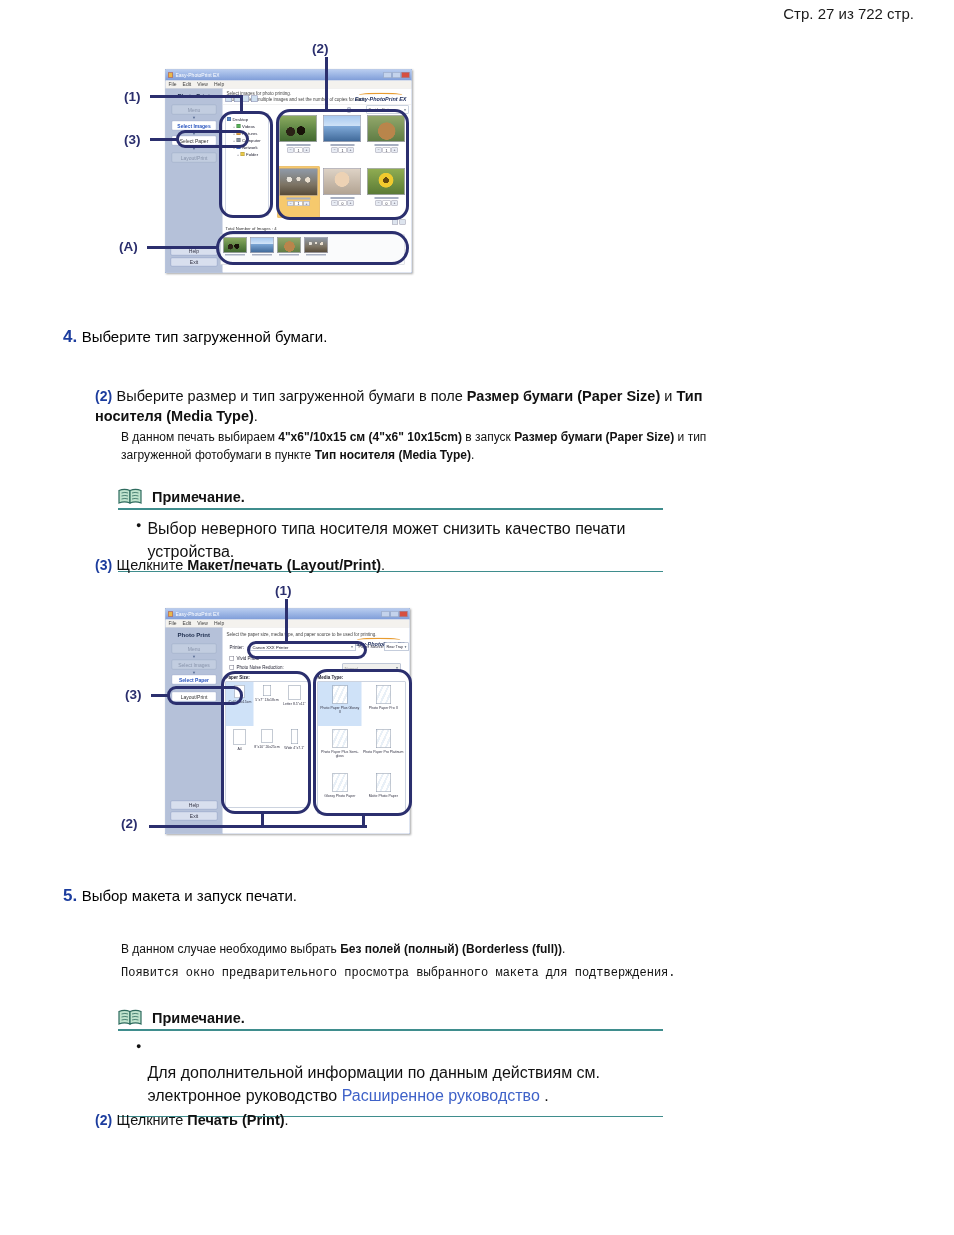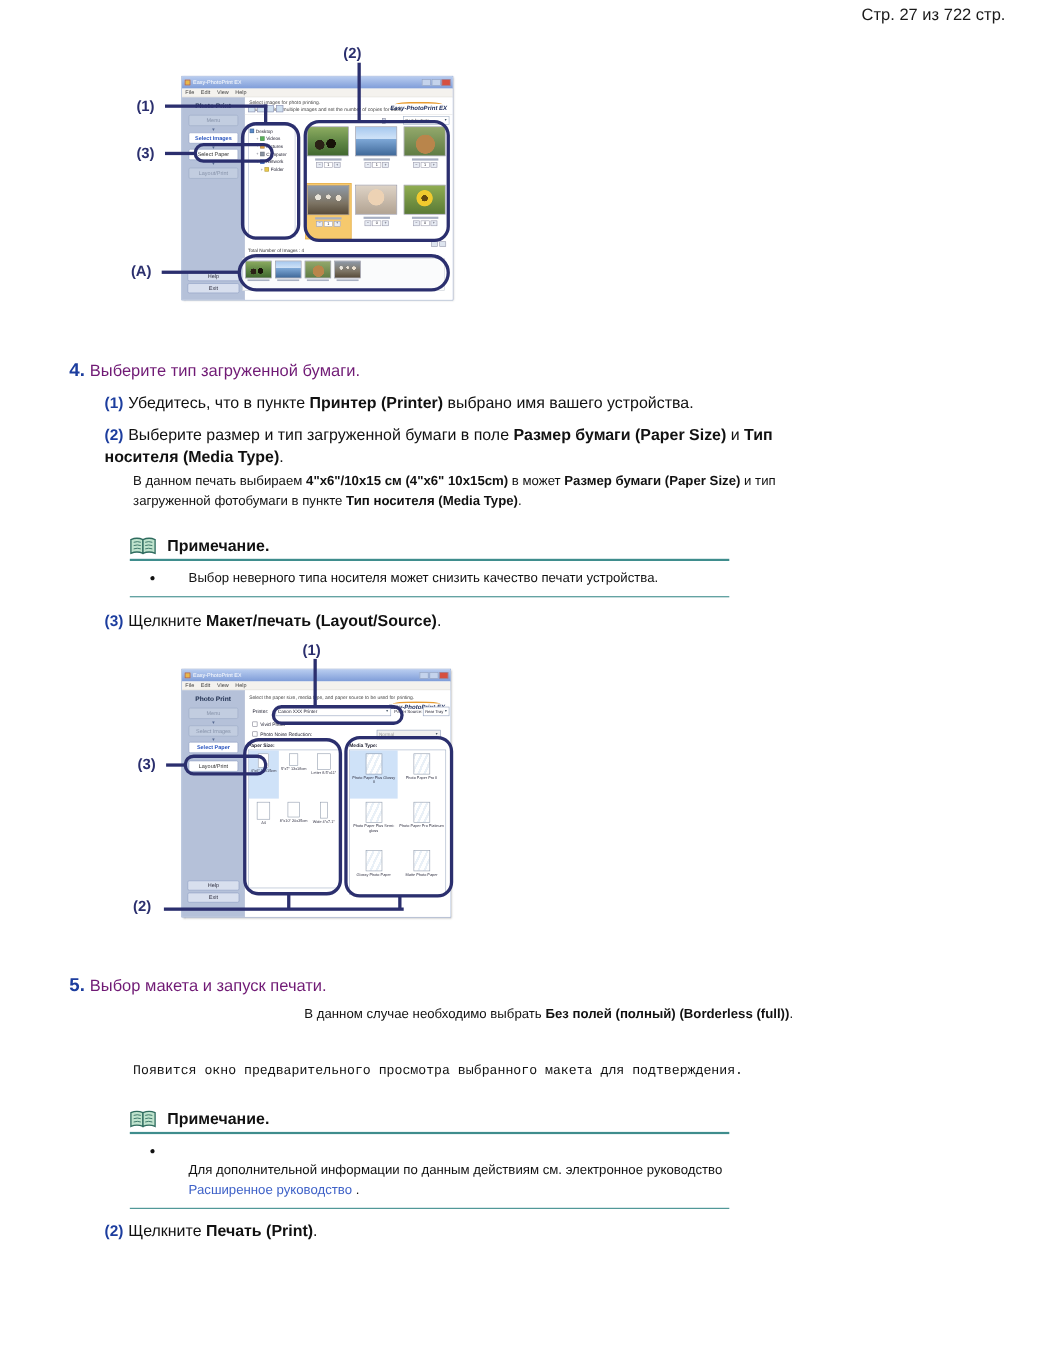--- a/index.html
+++ b/index.html
@@ -4,34 +4,34 @@
 <style>
   :root{ --nv:#2b2f6e; --ab:#1c3d9e; --teal:#3f8d8d; --link:#3f62c8; }
   *{box-sizing:border-box;}
   body{margin:0;background:#fff;font-family:"Liberation Sans",sans-serif;}
   .page{position:relative;width:954px;height:1235px;background:#fff;overflow:hidden;color:#111;}
   .abs{position:absolute;}
 
   
   .hdr{font-size:15px;color:#1a1a1a;white-space:nowrap;}
   .step-num{color:var(--ab);font-weight:bold;font-size:17px;}
-  .step-title{font-size:15px;color:#701a75;}
+  .step-title{font-size:15px;color:#000000;}
   .sub-num{color:var(--ab);font-weight:bold;font-size:14px;}
   .sub-text{font-size:14.5px;color:#111;line-height:1.38;}
   .small{font-size:12px;color:#111;line-height:1.5;}
   .lnk{color:var(--link);cursor:pointer;}
 
   
   .note{position:absolute;width:545px;}
   .ntitle{font-size:14.5px;font-weight:bold;color:#111;}
   .nrule{border-top:2px solid var(--teal);height:0;}
   .nrule2{border-top:1.5px solid var(--teal);height:0;}
   .nbullet{display:flex;gap:6px;padding-left:18px;margin-top:7px;}
   .ndot{font-size:9px;line-height:17px;color:#111;flex:none;}
-  .nbody{font-size:12px;line-height:1.45;color:#111;max-width:500px;margin-left:24px;}
+  .nbody{font-size:16px;line-height:1.45;color:#111;max-width:500px;}
 
   
   .clabel{position:absolute;font-size:13.5px;font-weight:bold;color:var(--nv);z-index:11;white-space:nowrap;}
   .cline{position:absolute;background:var(--nv);z-index:10;}
   .oval{position:absolute;border:3px solid var(--nv);border-radius:14px;z-index:10;pointer-events:none;}
 
   
   .winouter{position:absolute;z-index:1;}
   .win{transform:scale(.5);transform-origin:0 0;position:relative;background:#eef1f8;border:1px solid #8aa0c8;box-shadow:2px 2px 4px rgba(0,0,0,.35);font-family:"Liberation Sans",sans-serif;}
   .tbar{position:absolute;left:0;top:0;right:0;height:22px;background:linear-gradient(#b9cdf0,#7e9cd8);display:flex;align-items:center;}
@@ -286,30 +286,26 @@
   <div class="oval" style="left:176px;top:130px;width:73px;height:18px;border-radius:9px;"></div>
 
   <div class="clabel" style="left:119px;top:239px;">(A)</div>
   <div class="cline" style="left:147px;top:246px;width:71px;height:3px;"></div>
   <div class="oval" style="left:216px;top:231px;width:193px;height:34px;border-radius:17px;"></div>
 
   <div class="abs" style="left:63px;top:327px;">
     <span class="step-num">4.</span>
     <span class="step-title">Выберите тип загруженной бумаги.</span>
   </div>
-  <div class="abs" style="left:95px;top:357px;width:640px;">
-    <span class="sub-num">(1)</span>
-    <span class="sub-text"><span>Убедитесь, что в пункте </span><b>Принтер (Printer)</b><span> выбрано имя вашего устройства.</span></span>
-  </div>
   <div class="abs" style="left:95px;top:386px;width:612px;">
     <span class="sub-num">(2)</span>
     <span class="sub-text"><span>Выберите размер и тип загруженной бумаги в поле </span><b>Размер бумаги (Paper Size)</b><span> и </span><b>Тип носителя (Media Type)</b><span>.</span></span>
   </div>
   <div class="abs small" style="left:121px;top:428px;width:600px;">
-    <span>В данном печать выбираем </span><b>4"x6"/10x15 см (4"x6" 10x15cm)</b><span> в может </span><b>Размер бумаги (Paper Size)</b><span> и тип загруженной фотобумаги в пункте </span><b>Тип носителя (Media Type)</b><span>.</span>
+    <span>В данном печать выбираем </span><b>4"x6"/10x15 см (4"x6" 10x15cm)</b><span> в запуск </span><b>Размер бумаги (Paper Size)</b><span> и тип загруженной фотобумаги в пункте </span><b>Тип носителя (Media Type)</b><span>.</span>
   </div>
 
   <div class="note" style="left:118px;top:483px;">
     <div style="display:flex;align-items:flex-end;gap:10px;height:22px;">
       <svg width="24" height="17" viewBox="0 0 24 17">
         <path d="M1 2.5 Q6.5 0.2 12 2.5 L12 15 Q6.5 12.7 1 15 Z" fill="#bfe3cd" stroke="#2e6b5e" stroke-width="1.2"></path>
         <path d="M23 2.5 Q17.5 0.2 12 2.5 L12 15 Q17.5 12.7 23 15 Z" fill="#bfe3cd" stroke="#2e6b5e" stroke-width="1.2"></path>
         <path d="M3.5 5 Q7 3.8 10 5 M3.5 8 Q7 6.8 10 8 M3.5 11 Q7 9.8 10 11 M14 5 Q17 3.8 20.5 5 M14 8 Q17 6.8 20.5 8 M14 11 Q17 9.8 20.5 11" fill="none" stroke="#2e6b5e" stroke-width="0.8"></path>
       </svg>
       <div class="ntitle">Примечание.</div>
@@ -317,21 +313,21 @@
     <div class="nrule" style="margin-top:3px;"></div>
     <div class="nbullet">
       <span class="ndot">●</span>
       <div class="nbody">Выбор неверного типа носителя может снизить качество печати устройства.</div>
     </div>
     <div class="nrule2" style="margin-top:8px;"></div>
   </div>
 
   <div class="abs" style="left:95px;top:555px;width:600px;">
     <span class="sub-num">(3)</span>
-    <span class="sub-text"><span>Щелкните </span><b>Макет/печать (Layout/Source)</b><span>.</span></span>
+    <span class="sub-text"><span>Щелкните </span><b>Макет/печать (Layout/Print)</b><span>.</span></span>
   </div>
 
   <div class="winouter" style="left:165px;top:608px;width:245px;height:226px;">
     <div class="win" style="width:490px;height:452px;">
       <div class="tbar">
         <div class="ticon"></div>
         <div class="ttext">Easy-PhotoPrint EX</div>
         <div class="tbtns">
           <div class="tb"></div>
           <div class="tb"></div>
@@ -448,21 +444,21 @@
   <div class="oval" style="left:313px;top:669px;width:99px;height:147px;"></div>
   <div class="clabel" style="left:121px;top:816px;">(2)</div>
   <div class="cline" style="left:149px;top:825px;width:218px;height:3px;"></div>
   <div class="cline" style="left:261px;top:813px;width:3px;height:14px;"></div>
   <div class="cline" style="left:362px;top:814px;width:3px;height:13px;"></div>
 
   <div class="abs" style="left:63px;top:886px;">
     <span class="step-num">5.</span>
     <span class="step-title">Выбор макета и запуск печати.</span>
   </div>
-  <div class="abs small" style="left:121px;top:912px;width:600px;text-align:right;">
+  <div class="abs small" style="left:121px;top:940px;width:600px;">
     <span>В данном случае необходимо выбрать </span><b>Без полей (полный) (Borderless (full))</b><span>.</span>
   </div>
   <div class="abs small" style="left:121px;top:964px;width:600px;font-family:Liberation Mono, monospace;">Появится окно предварительного просмотра выбранного макета для подтверждения.</div>
 
   <div class="note" style="left:118px;top:1004px;">
     <div style="display:flex;align-items:flex-end;gap:10px;height:22px;">
       <svg width="24" height="17" viewBox="0 0 24 17">
         <path d="M1 2.5 Q6.5 0.2 12 2.5 L12 15 Q6.5 12.7 1 15 Z" fill="#bfe3cd" stroke="#2e6b5e" stroke-width="1.2"></path>
         <path d="M23 2.5 Q17.5 0.2 12 2.5 L12 15 Q17.5 12.7 23 15 Z" fill="#bfe3cd" stroke="#2e6b5e" stroke-width="1.2"></path>
         <path d="M3.5 5 Q7 3.8 10 5 M3.5 8 Q7 6.8 10 8 M3.5 11 Q7 9.8 10 11 M14 5 Q17 3.8 20.5 5 M14 8 Q17 6.8 20.5 8 M14 11 Q17 9.8 20.5 11" fill="none" stroke="#2e6b5e" stroke-width="0.8"></path>

